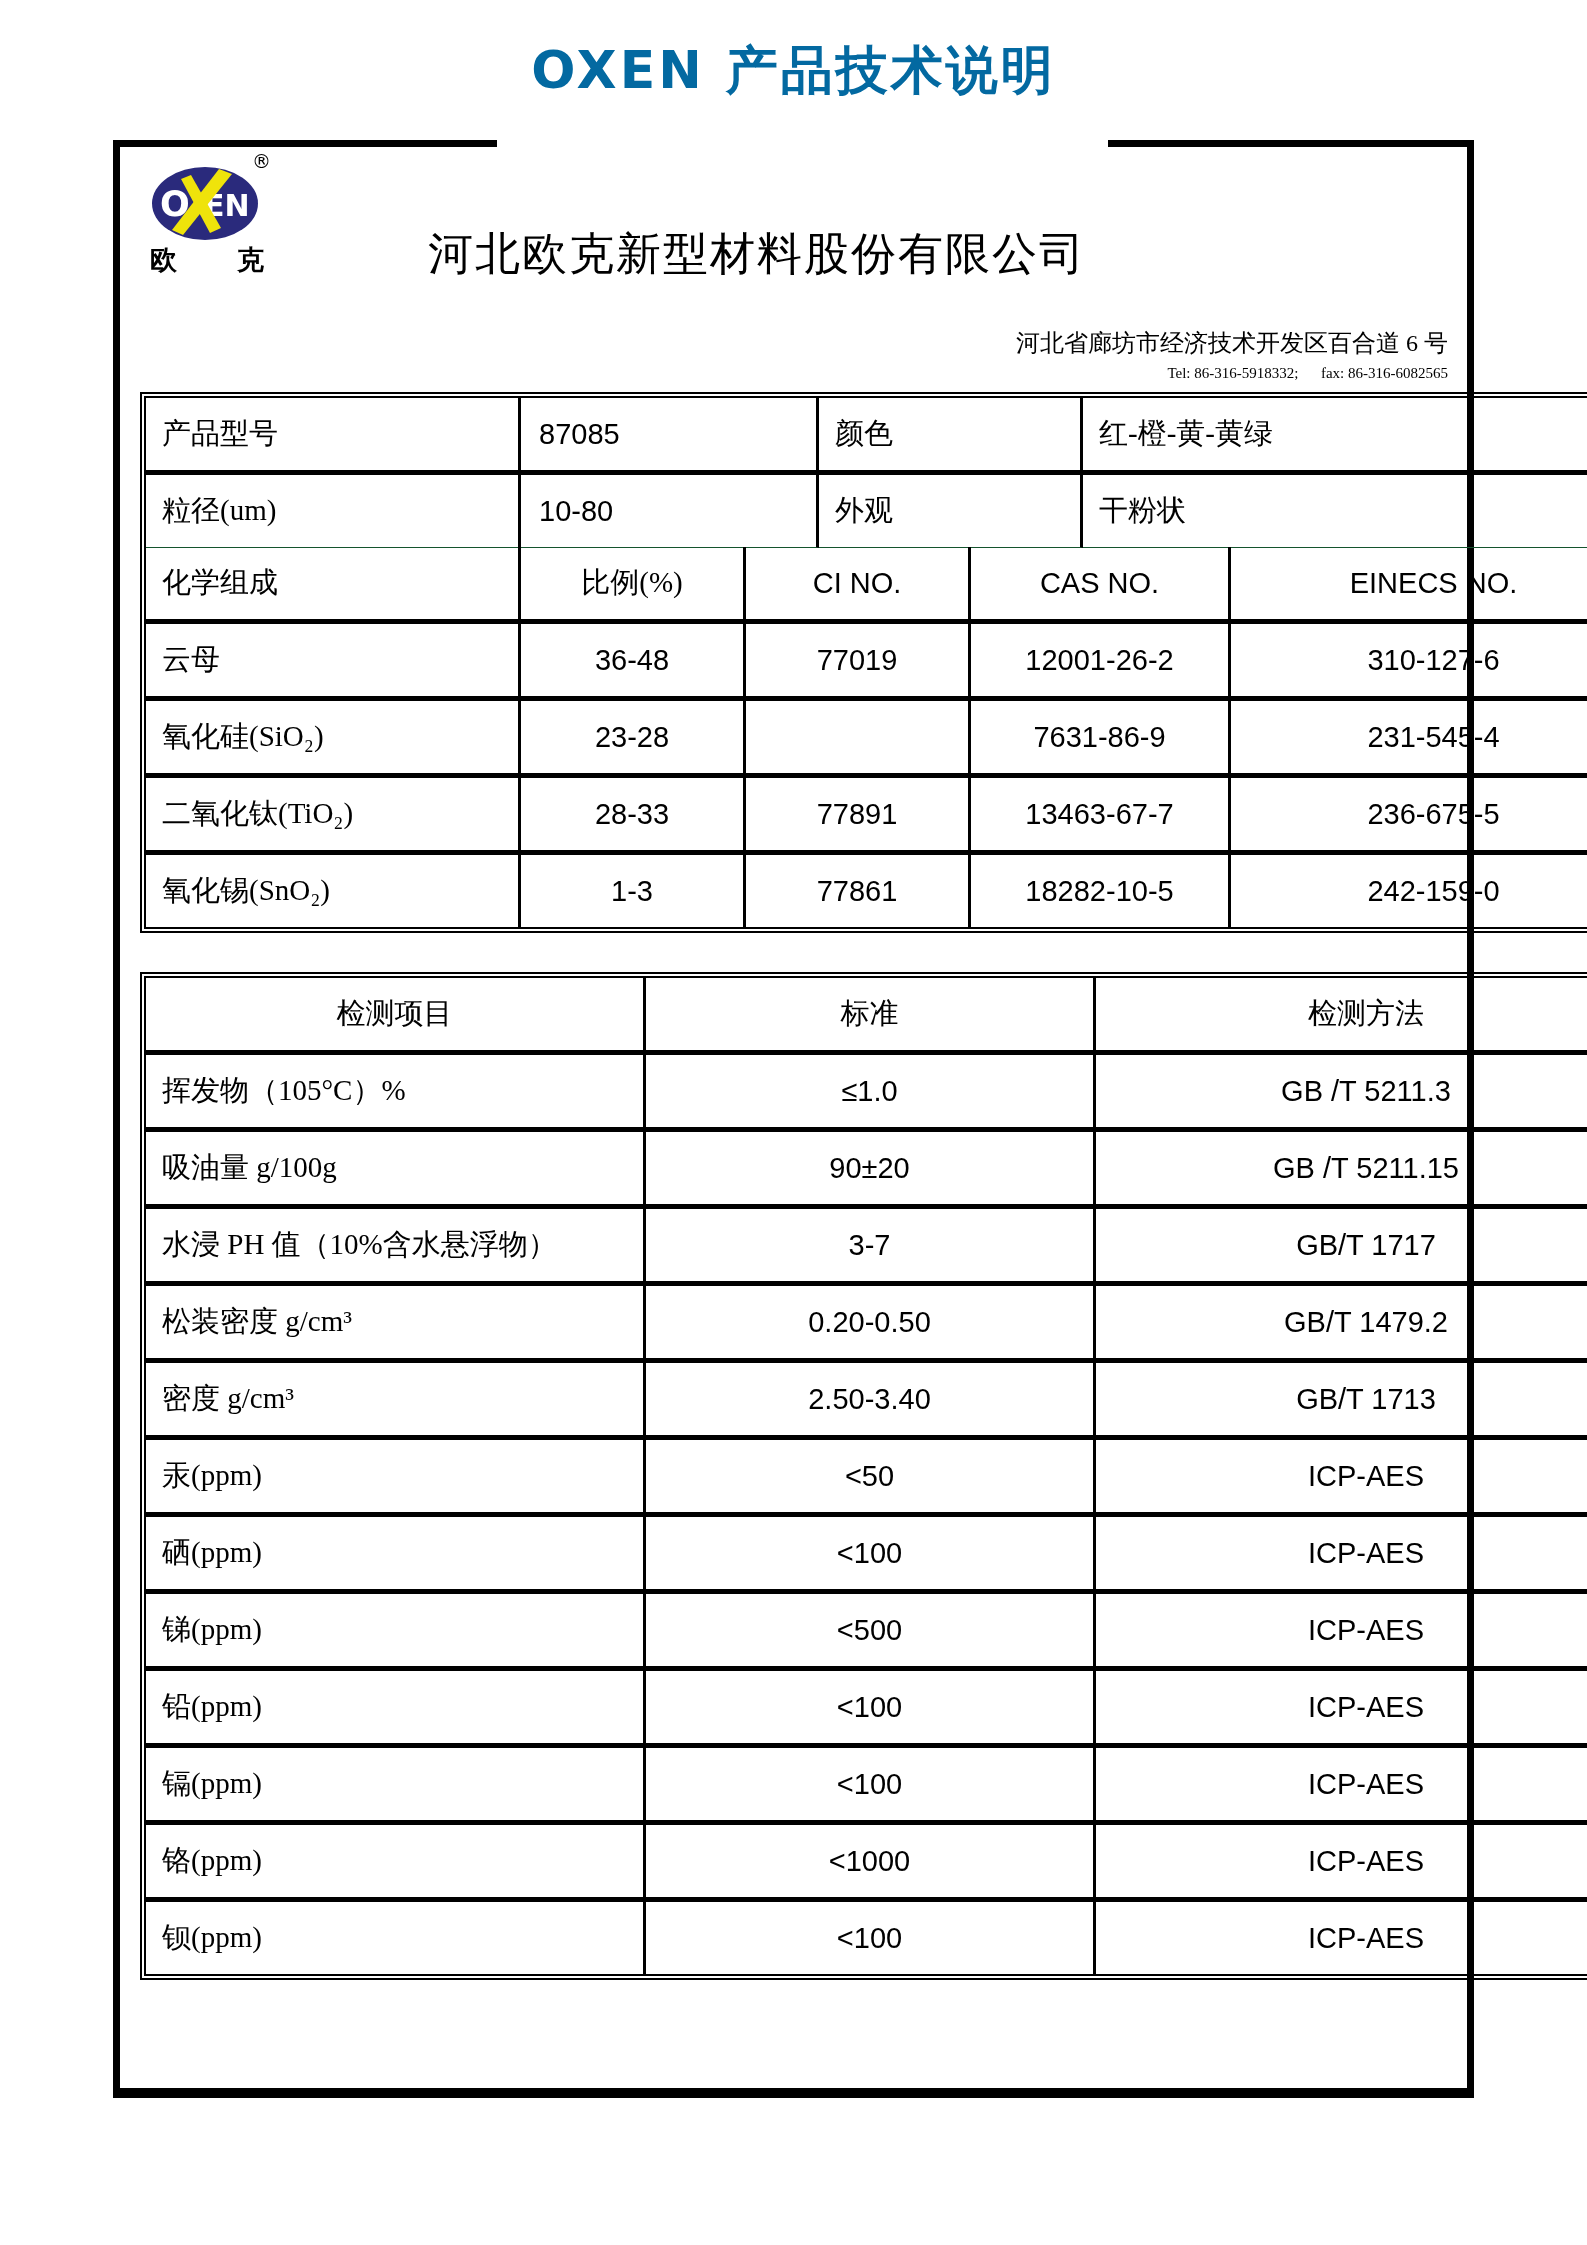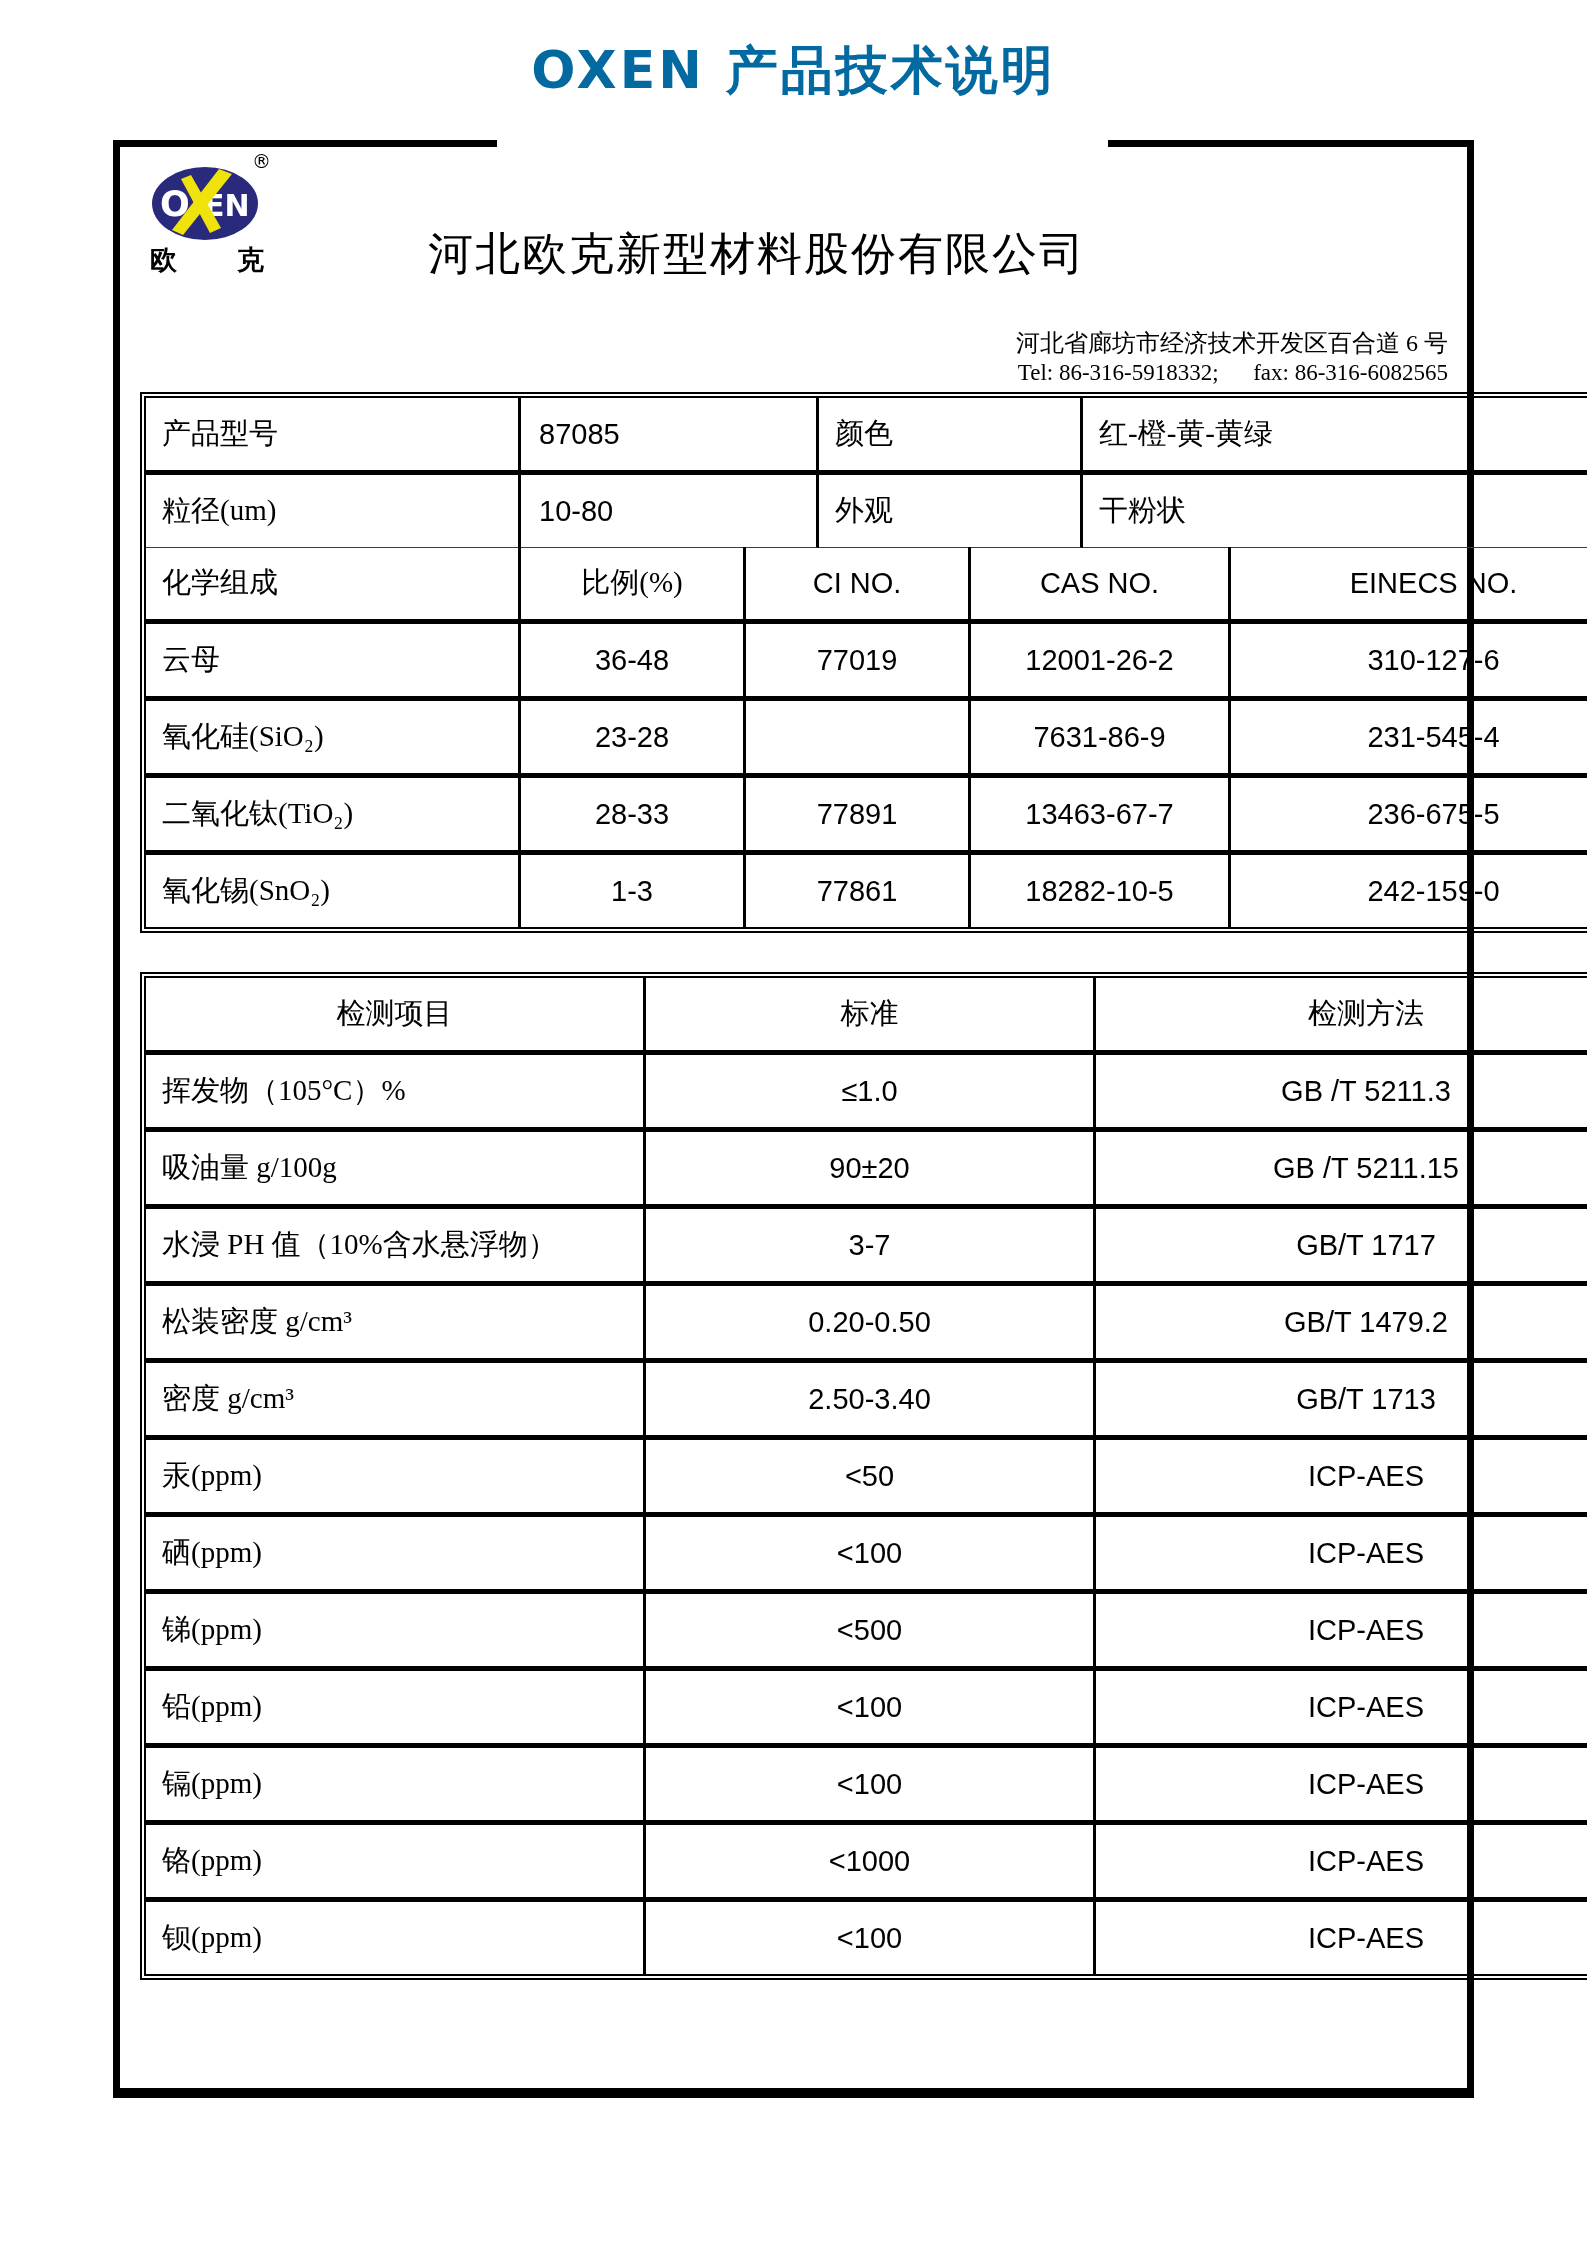--- a/index.html
+++ b/index.html
@@ -35,21 +35,21 @@
   }
   
   .company-name {
     position:absolute; left:428px; top:224px;
     font-size:45px; letter-spacing:2px; white-space:nowrap;
   }
   .address-block {
     position:absolute; right:139px; top:328px; text-align:right; line-height:30px;
   }
   .address-line { font-size:24px; white-space:pre; }
-  .contact-line { font-size:23px; white-space:pre; }
+  .contact-line { font-size:15px; white-space:pre; }
   
   table.tbl {
     position:absolute; left:140px; width:1502px;
     border-collapse:separate; border-spacing:0; table-layout:fixed;
     border:6px double #000;
   }
   table.tbl td {
     padding:0; height:72px; vertical-align:middle;
     border-right:3px solid #000; border-bottom:5px solid #000;
     font-size:29px; overflow:hidden; white-space:nowrap;

